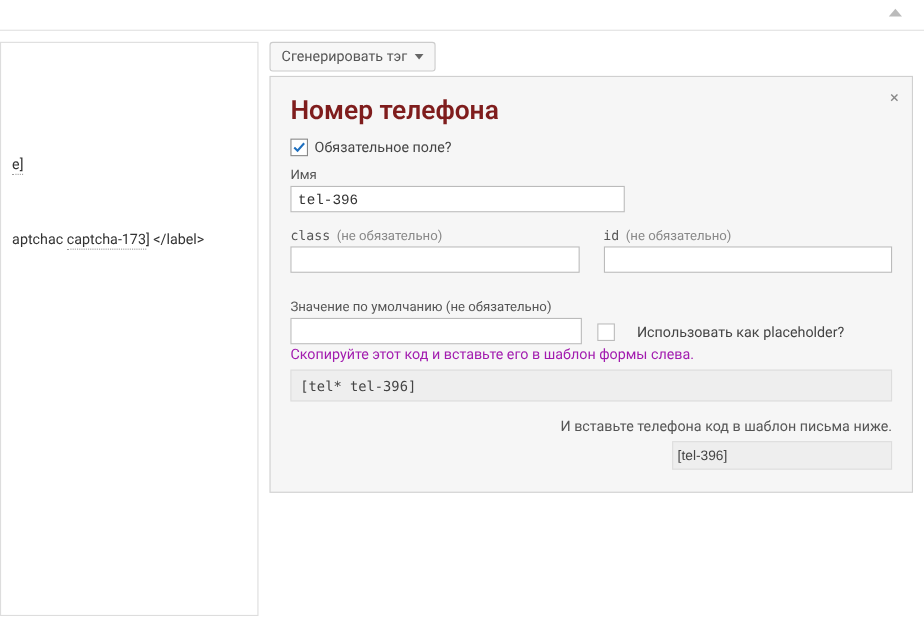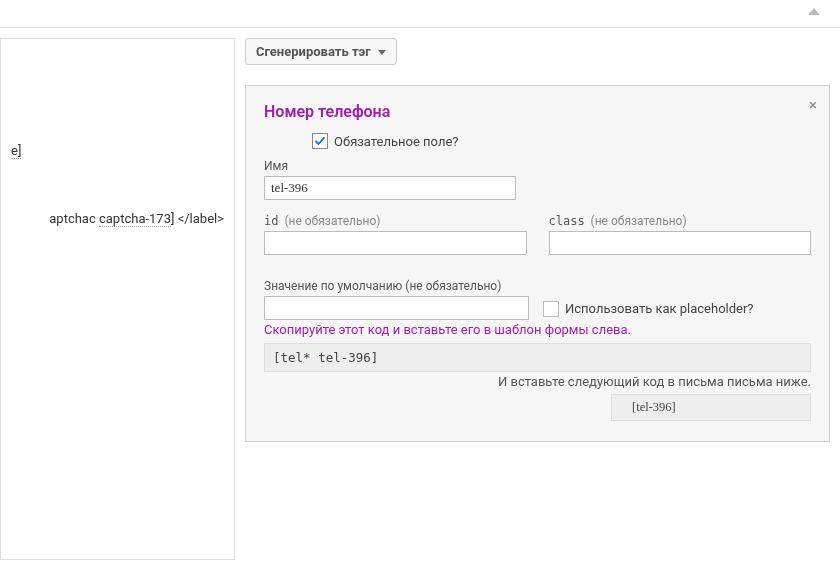--- a/index.html
+++ b/index.html
@@ -40,35 +40,34 @@
     border: 1px solid #ddd;
     background: #fff;
     height: 522px;
     padding: 12px 10px;
     font-size: 13px;
     line-height: 1.5;
     color: #333;
     overflow: hidden;
   }
   .form-editor .line1 { margin-top: 90px; }
-  .form-editor .line2 { margin-top: 48px; text-align: right; }
+  .form-editor .line2 { margin-top: 48px; }
   .rightcol {
     flex: 1;
   }
   .gen-button {
     display: inline-block;
     background: #f7f7f7;
     border: 1px solid #ccc;
     border-radius: 3px;
     padding: 5px 10px;
     font-size: 13px;
     color: #555;
     cursor: pointer;
-    margin-bottom: 20px;
-    font-weight: bold;
+    margin-bottom: 4px;
   }
   .gen-button .caret {
     display: inline-block;
     margin-left: 4px;
     width: 0; height: 0;
     border-left: 4px solid transparent;
     border-right: 4px solid transparent;
     border-top: 5px solid #666;
     vertical-align: middle;
   }
@@ -80,31 +79,30 @@
   }
   .panel-close {
     position: absolute;
     right: 12px;
     top: 10px;
     color: #888;
     font-size: 15px;
     cursor: pointer;
   }
   .panel-title {
-    font-size: 16px;
+    font-size: 24px;
     font-weight: 600;
-    color: #a21caf;
+    color: #7f1d1d;
     margin-bottom: 12px;
   }
   .check-row {
     display: flex;
     align-items: center;
     gap: 6px;
     margin-bottom: 10px;
-    margin-left: 48px;
   }
   .chk {
     width: 16px; height: 16px;
     border: 1px solid #888;
     background: #fff;
     display: inline-flex;
     align-items: center;
     justify-content: center;
   }
   .chk.checked svg { display: block; }
@@ -121,21 +119,21 @@
     border: 1px solid #bbb;
     background: #fff;
     height: 24px;
     padding: 2px 6px;
     font-size: 13px;
     font-family: Menlo, Consolas, monospace;
     color: #333;
     width: 100%;
   }
   .name-block { margin-bottom: 14px; }
-  .name-block .input { width: 252px; font-family: Liberation Serif, serif; }
+  .name-block .input { width: 304px; font-family: Liberation Mono, monospace; }
   .two-col {
     display: flex;
     gap: 22px;
     margin-bottom: 12px;
   }
   .two-col > div { flex: 1; }
   .size-row .input,
   .maxlen-row .input {
     background: #fff;
   }
@@ -160,56 +158,57 @@
   }
   .default-row {
     display: flex;
     align-items: flex-end;
     gap: 14px;
     margin-bottom: 2px;
   }
   .default-row .def-left { width: 265px; }
   .placeholder-chk {
     display: flex;
-    gap: 6px;
+    align-items: center;
+    gap: 20px;
     padding-bottom: 3px;
   }
   .chk-empty {
     width: 16px; height: 16px;
     border: 1px solid #bbb;
     background: #fff;
   }
   .copy-text {
     font-size: 13px;
     color: #a21caf;
     margin-bottom: 6px;
   }
   .code-box {
     border: 1px solid #ddd;
     background: #eeeeee;
     padding: 6px 8px;
     font-family: Menlo, Consolas, monospace;
     font-size: 12.5px;
     color: #444;
-    margin-bottom: 2px;
+    margin-bottom: 16px;
   }
   .mail-section {
     text-align: right;
   }
   .mail-text {
     font-size: 13px;
     color: #555;
     margin-bottom: 5px;
   }
   .mail-code {
     display: inline-block;
     border: 1px solid #ddd;
     background: #eeeeee;
-    padding: 5px 20px;
-    font-family: Liberation Serif, serif;
+    padding: 5px 4px;
+    font-family: Liberation Sans, sans-serif;
     font-size: 12.5px;
     color: #444;
     min-width: 200px;
     text-align: left;
   }
   .underline-dotted {
     border-bottom: 1px dotted #999;
   }
 </style>
 </head>
@@ -253,28 +252,28 @@
       </div>
 
       <div class="name-block">
         <div class="field-label">Имя</div>
         <input class="input" type="text" value="tel-396" style="">
       </div>
 
       <div class="two-col">
         <div>
           <div class="field-label">
-            <span class="mono">id</span>&nbsp;
+            <span class="mono">class</span>&nbsp;
             <span class="hint">(не обязательно)</span>
           </div>
           <input class="input" type="text" style="">
         </div>
         <div>
           <div class="field-label">
-            <span class="mono">class</span>&nbsp;
+            <span class="mono">id</span>&nbsp;
             <span class="hint">(не обязательно)</span>
           </div>
           <input class="input" type="text" style="">
         </div>
       </div>
 
       <div class="two-col">
       </div>
 
       <div class="default-row">
@@ -285,19 +284,19 @@
         <div class="placeholder-chk">
           <span class="chk-empty"></span>
           <span class="lbl">Использовать как placeholder?</span>
         </div>
       </div>
 
       <div class="copy-text">Скопируйте этот код и вставьте его в шаблон формы слева.</div>
       <div class="code-box">[tel* tel-396]</div>
 
       <div class="mail-section">
-        <div class="mail-text">И вставьте следующий код в письма письма ниже.</div>
+        <div class="mail-text">И вставьте телефона код в шаблон письма ниже.</div>
         <div class="mail-code">[tel-396]</div>
       </div>
     </div>
 
   </div>
 </div>
 
 </body></html>

